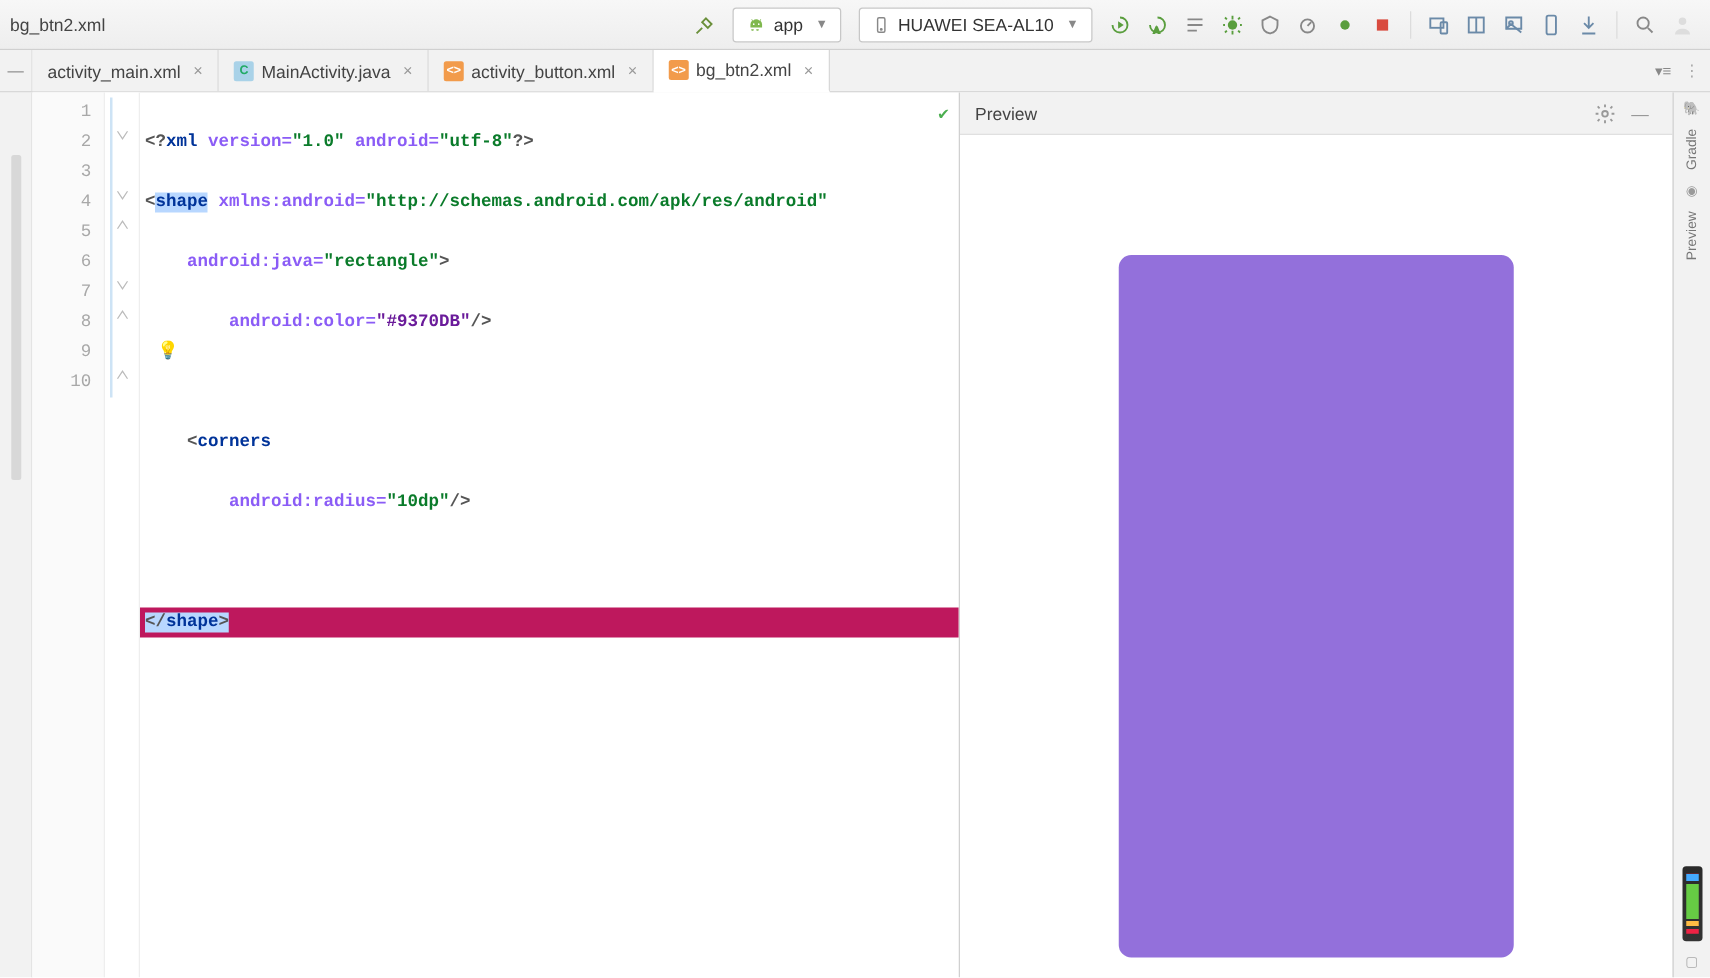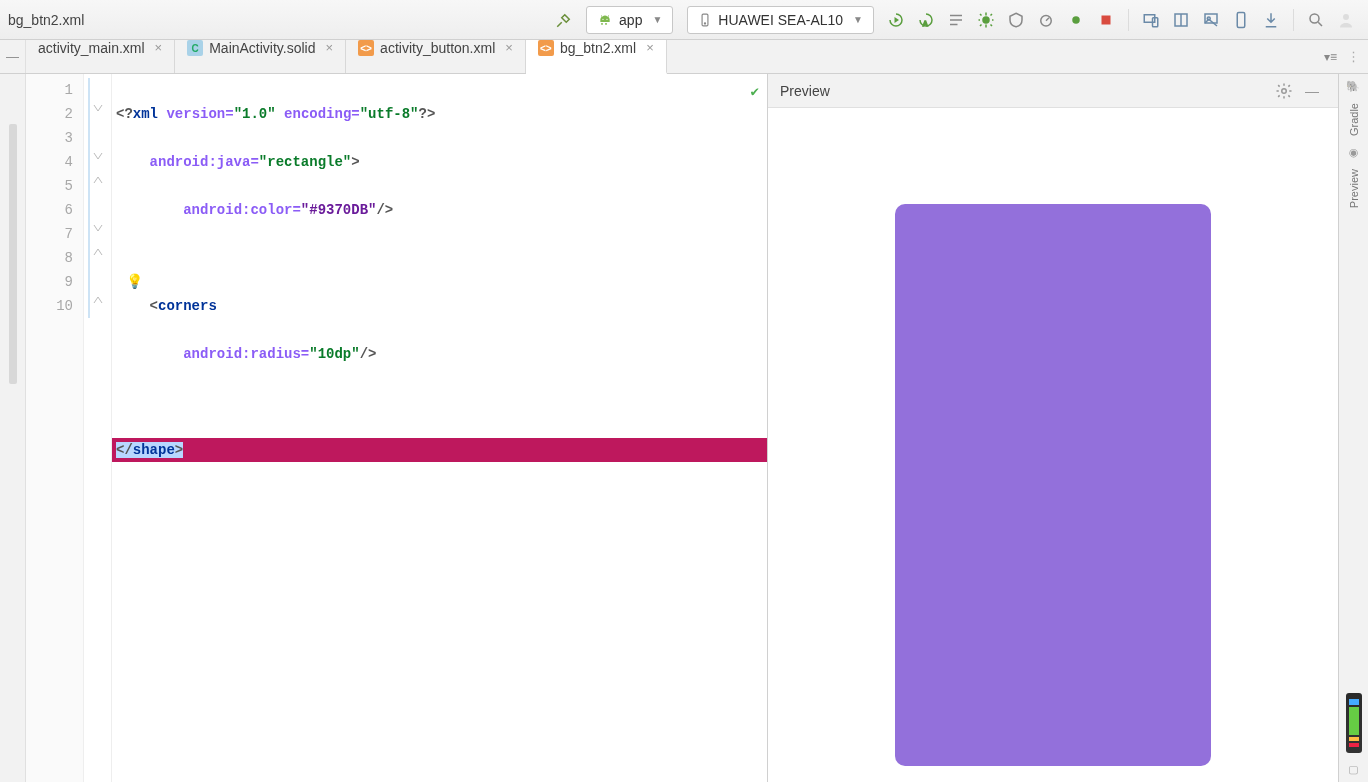--- a/index.html
+++ b/index.html
@@ -62,21 +62,21 @@
 .left-collapse {
   width: 26px;
   display: flex;
   align-items: center;
   justify-content: center;
   color: #888;
   border-right: 1px solid #e0e0e0;
 }
 .tab {
   display: flex;
-  align-items: flex-start;
+  align-items: center;
   padding: 0 12px;
   border-right: 1px solid #d8d8d8;
   font-size: 14px;
   color: #444;
   gap: 6px;
   background: #f2f2f2;
 }
 .tab.active { background: #fff; border-bottom: 2px solid #fff; margin-bottom: -1px; }
 .tab .close { color: #999; font-size: 13px; margin-left: 4px; }
 .tab .ico { width: 16px; height: 16px; display: inline-flex; align-items: center; justify-content: center; border-radius: 2px; font-size: 10px; font-weight: bold; }
@@ -368,21 +368,21 @@
 
 <div class="tab-strip">
   <div class="left-collapse">—</div>
 
   <div class="tab">
     <span>activity_main.xml</span>
     <span class="close">×</span>
   </div>
   <div class="tab">
     <span class="ico ico-java">C</span>
-    <span>MainActivity.solid</span>
+    <span>MainActivity.java</span>
     <span class="close">×</span>
   </div>
   <div class="tab">
     <span class="ico ico-xml">&lt;&gt;</span>
     <span>activity_button.xml</span>
     <span class="close">×</span>
   </div>
   <div class="tab active">
     <span class="ico ico-xml">&lt;&gt;</span>
     <span>bg_btn2.xml</span>
@@ -443,21 +443,22 @@
           </svg>
         </div>
       <div class="fold-mark" style="top:220px">
           <svg viewBox="0 0 12 12">
             <path d="M2 9l4-6 4 6" fill="none" stroke="#bbb"></path>
           </svg>
         </div>
     </div>
 
     <div class="code-area">
-<div class="code-line"><span class="punct">&lt;?</span><span class="kw">xml</span><span class="attr"> version=</span><span class="str">"1.0"</span><span class="attr"> encoding=</span><span class="str">"utf-8"</span><span class="punct">?&gt;</span></div>
+<div class="code-line"><span class="punct">&lt;?</span><span class="kw">xml</span><span class="attr"> version=</span><span class="str">"1.0"</span><span class="attr"> android=</span><span class="str">"utf-8"</span><span class="punct">?&gt;</span></div>
+<div class="code-line"><span class="punct">&lt;</span><span class="kw sel">shape</span><span class="attr"> xmlns:android=</span><span class="str">"http://schemas.android.com/apk/res/android"</span></div>
 <div class="code-line">    <span class="attr">android:java=</span><span class="str">"rectangle"</span><span class="punct">&gt;</span></div>
 <div class="code-line">        <span class="attr">android:color=</span><span class="val">"#9370DB"</span><span class="punct">/&gt;</span></div>
 <div class="code-line"> </div>
 <div class="code-line">    <span class="punct">&lt;</span><span class="kw">corners</span></div>
 <div class="code-line">        <span class="attr">android:radius=</span><span class="str">"10dp"</span><span class="punct">/&gt;</span></div>
 <div class="code-line"> </div>
 <div class="code-line hl"><span class="sel"><span class="punct">&lt;/</span><span class="kw">shape</span><span class="punct">&gt;</span></span></div>
       <span class="bulb">💡</span>
       <span class="valid-check">✔</span>
     </div>

